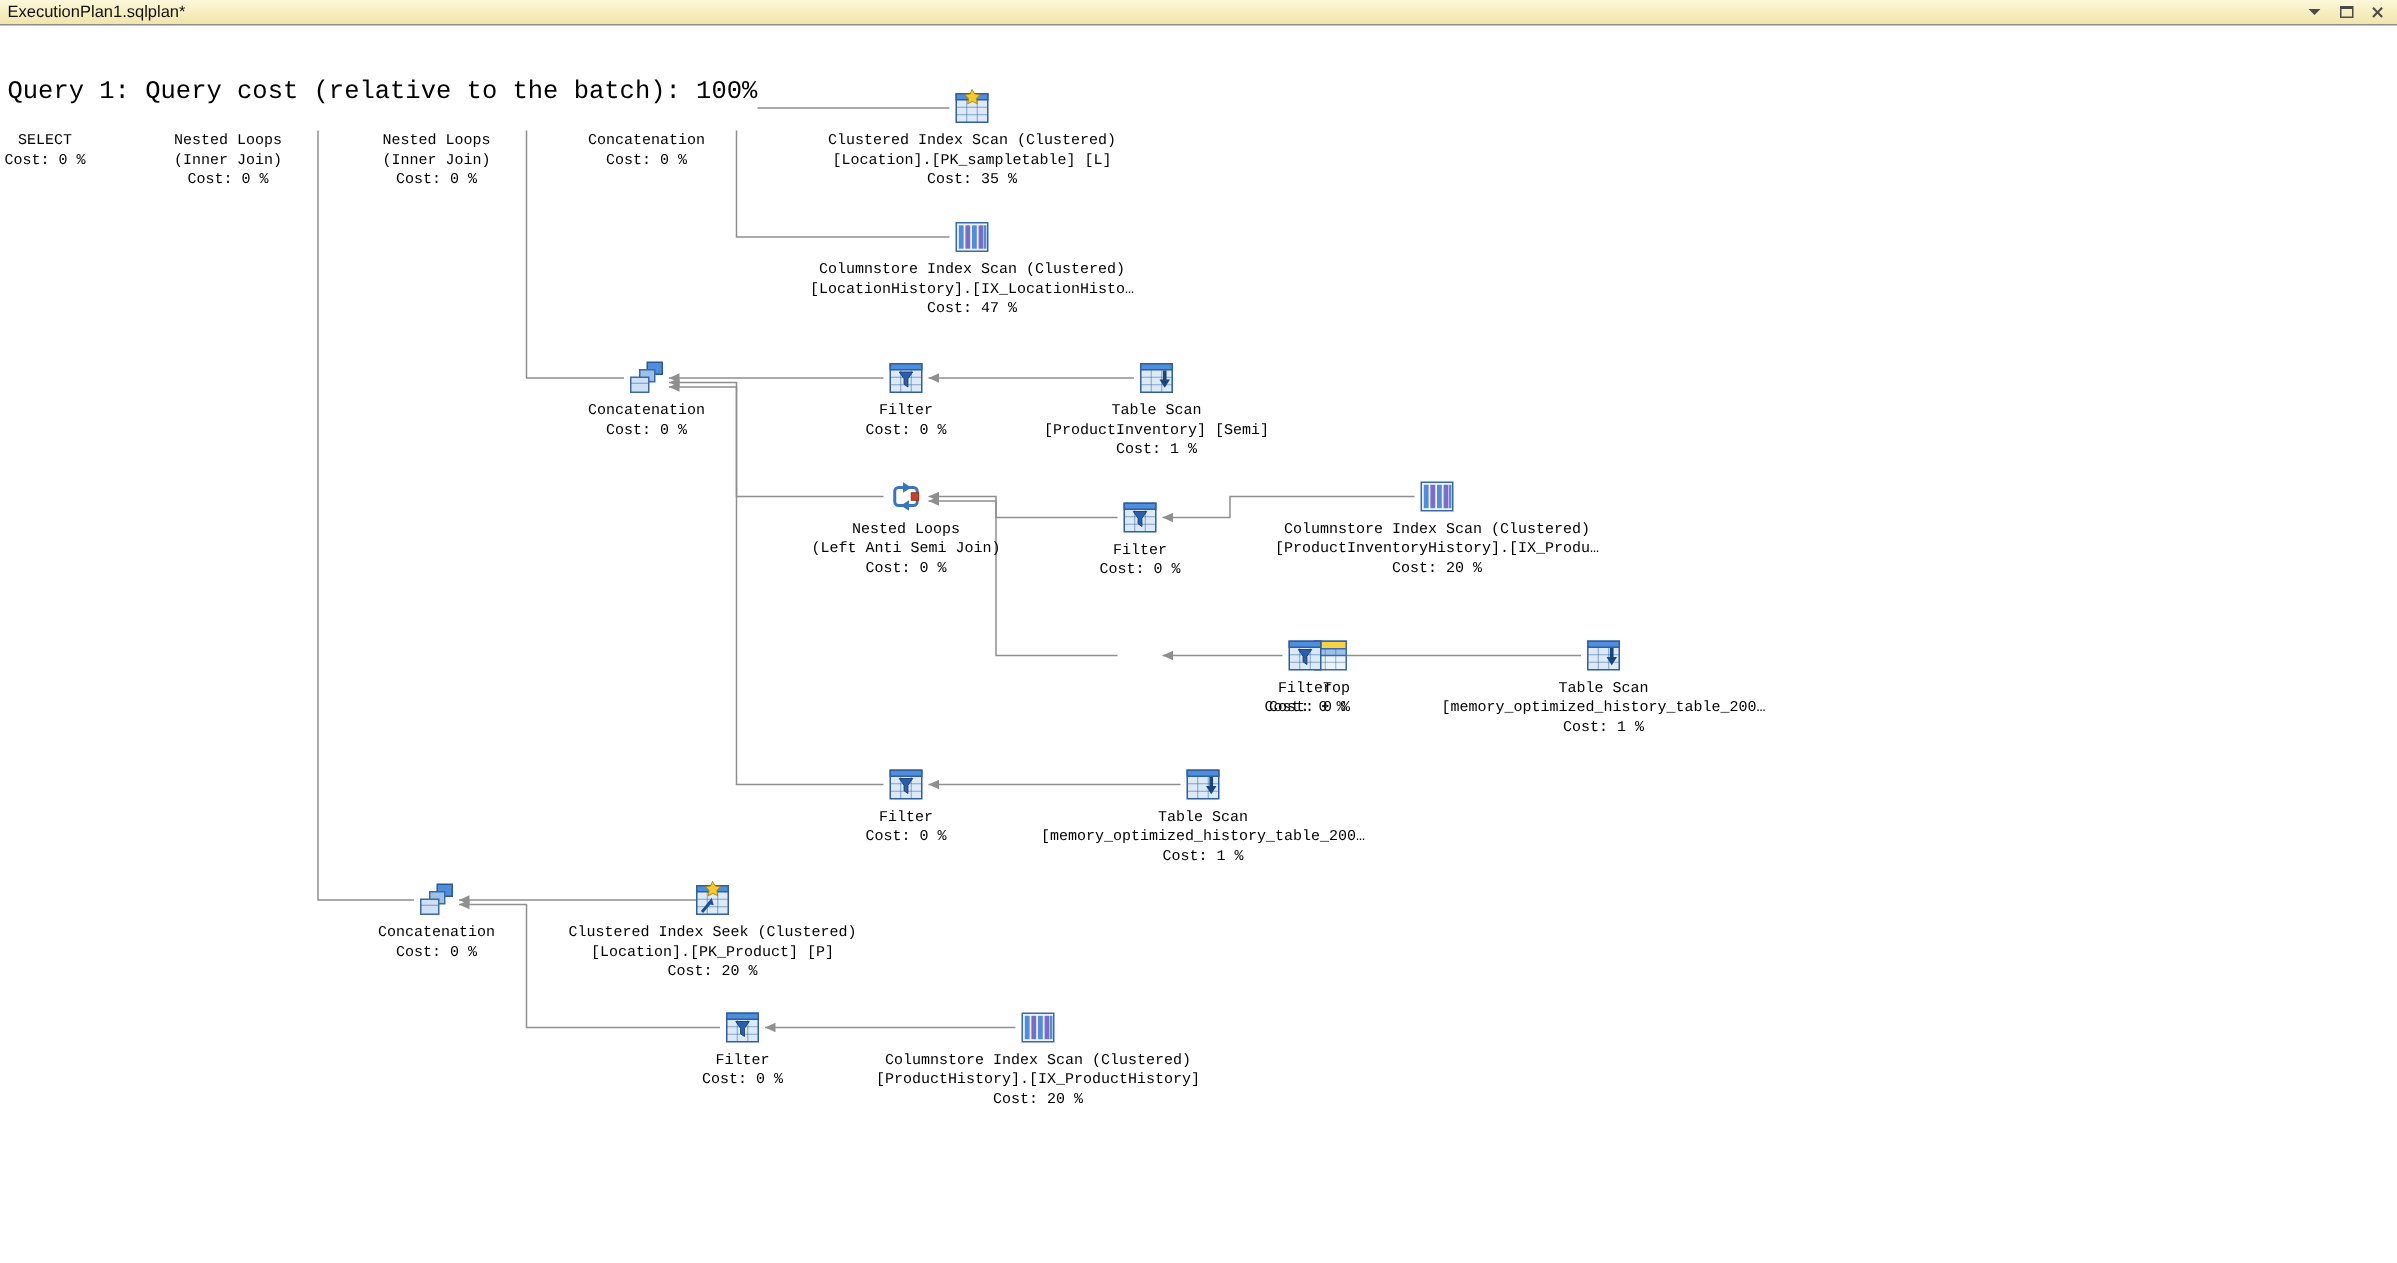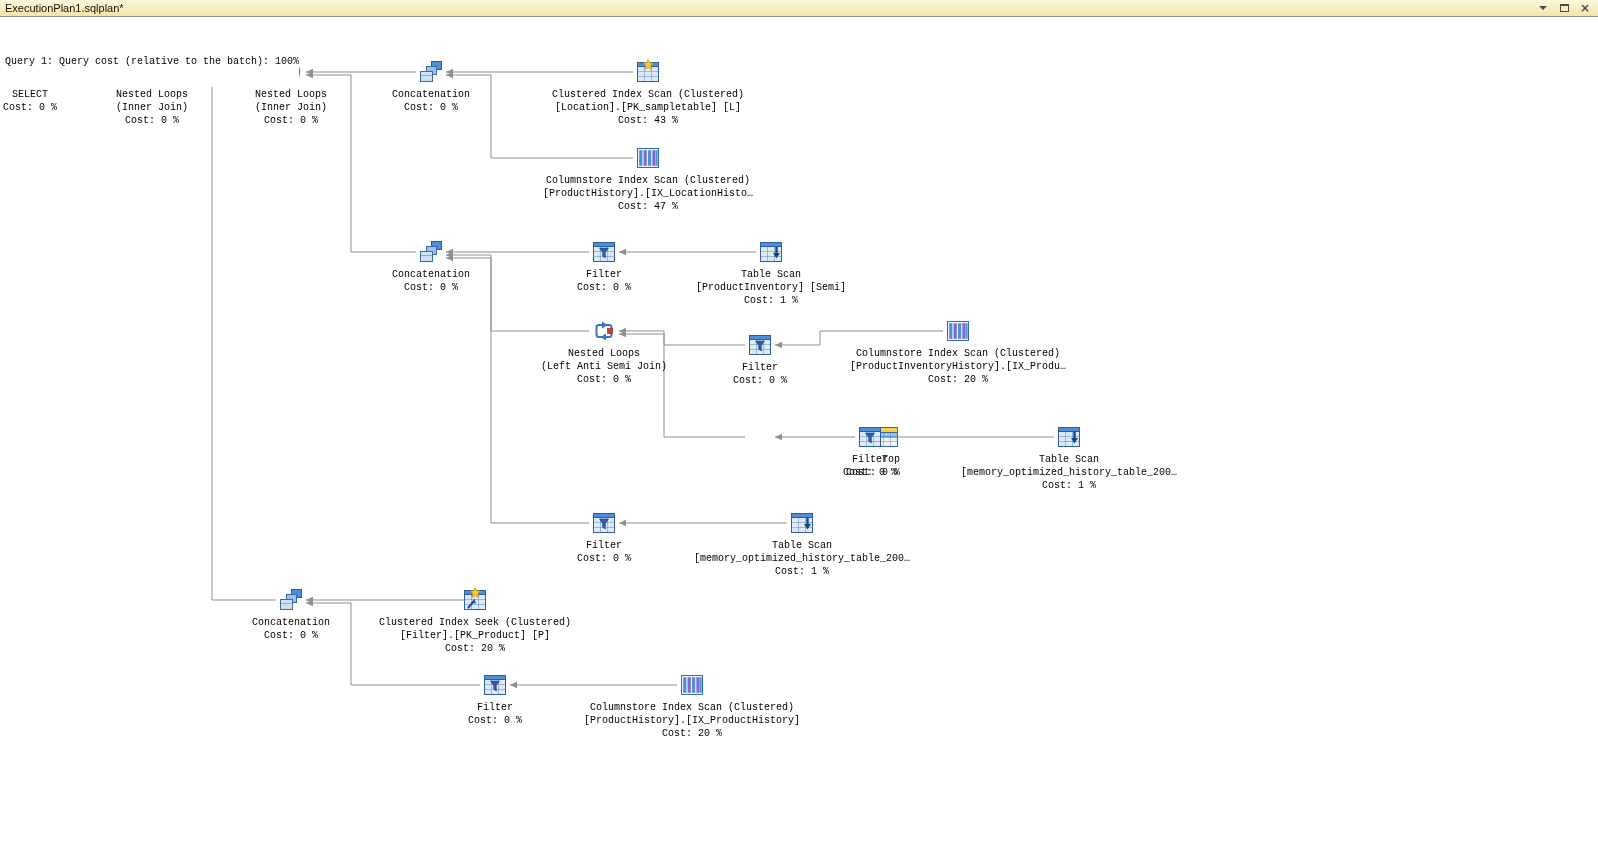--- a/index.html
+++ b/index.html
@@ -17,21 +17,21 @@
   }
   .tab-title { font-size:11px; color:#111; padding-left:5px; }
   .tab-controls { margin-left:auto; display:flex; align-items:center; gap:9px; padding-right:7px; }
   .ctrl { display:inline-flex; align-items:center; justify-content:center; width:12px; height:12px; cursor:default; }
   .chev { width:0; height:0; border:4px solid transparent; border-top-color:#4a4a4a; margin-top:4px; }
   .floatbox { width:9px; height:8px; border:1px solid #4a4a4a; border-top-width:2px; background:transparent; }
   .closex { font-size:12px; line-height:12px; color:#4a4a4a; font-weight:bold; font-family:"DejaVu Sans",sans-serif; }
   
   .plan-header {
     position:absolute; top:19px; left:5px; z-index:5;
-    font-family:"Liberation Mono", monospace; font-size:10px;
+    font-family:"Liberation Mono", monospace; font-size:17px;
     color:#000; line-height:17px; white-space:pre; background:#fff;
   }
   
   #plan-area { position:absolute; inset:0; z-index:1; }
   #edges { position:absolute; top:0; left:0; }
   .plan-node {
     position:absolute; width:280px;
     display:flex; flex-direction:column; align-items:center;
     font-family:"Liberation Mono", monospace; font-size:10px;
     line-height:13px; color:#000; text-align:center;
@@ -194,33 +194,33 @@
           <rect x="2.5" y="3.5" width="21" height="19" fill="#dce9f7" stroke="#2f5f9e"></rect>
           <rect x="2.5" y="3.5" width="21" height="4" fill="#4f8edc" stroke="#2f5f9e"></rect>
           <line x1="9.5" y1="7.5" x2="9.5" y2="22.5" stroke="#2f5f9e" stroke-width="0.7" opacity="0.5"></line>
           <line x1="16.5" y1="7.5" x2="16.5" y2="22.5" stroke="#2f5f9e" stroke-width="0.7" opacity="0.5"></line>
           <line x1="2.5" y1="12.5" x2="23.5" y2="12.5" stroke="#2f5f9e" stroke-width="0.7" opacity="0.5"></line>
           <line x1="2.5" y1="17.5" x2="23.5" y2="17.5" stroke="#2f5f9e" stroke-width="0.7" opacity="0.5"></line>
           <path d="M13 0.6 l1.8 3 3.5 0.5 -2.4 2.5 0.6 3.6 -3.2 -1.6 -3.2 1.6 0.6 -3.6 -2.4 -2.5 3.5 -0.5 z" fill="#f7c92c" stroke="#a88400" stroke-width="0.6"></path>
         </svg></div>
       <div class="node-label">Clustered Index Scan (Clustered)</div>
       <div class="node-label">[Location].[PK_sampletable] [L]</div>
-      <div class="node-cost">Cost: 43 %</div>
+      <div class="node-cost">Cost: 35 %</div>
     </div>
     <div class="plan-node" style="left: 508px; top: 145px;">
       <div class="node-icon"><svg width="26" height="26" viewBox="0 0 26 26" xmlns="http://www.w3.org/2000/svg">
           <rect x="2.5" y="3.5" width="21" height="19" fill="#eef3fa" stroke="#3a6aa5"></rect>
           <rect x="4.2" y="5.2" width="3.2" height="15.6" fill="#4f8edc"></rect>
           <rect x="8.6" y="5.2" width="3.2" height="15.6" fill="#7e6bc9"></rect>
           <rect x="13" y="5.2" width="3.2" height="15.6" fill="#4f8edc"></rect>
           <rect x="17.4" y="5.2" width="3.2" height="15.6" fill="#7e6bc9"></rect>
           <rect x="21" y="5.2" width="1.6" height="15.6" fill="#4f8edc"></rect>
         </svg></div>
       <div class="node-label">Columnstore Index Scan (Clustered)</div>
-      <div class="node-label">[ProductHistory].[IX_LocationHisto…</div>
+      <div class="node-label">[LocationHistory].[IX_LocationHisto…</div>
       <div class="node-cost">Cost: 47 %</div>
     </div>
     <div class="plan-node" style="left: 291px; top: 239px;">
       <div class="node-icon"><svg width="26" height="26" viewBox="0 0 26 26" xmlns="http://www.w3.org/2000/svg">
           <rect x="13.5" y="2.5" width="10" height="8" fill="#4f8edc" stroke="#2a5a95"></rect>
           <rect x="8.5" y="7.5" width="10" height="8" fill="#9cc0e8" stroke="#3a6aa5"></rect>
           <rect x="2.5" y="12.5" width="12" height="10" fill="#cfe0f4" stroke="#3a6aa5"></rect>
           <line x1="2.5" y1="16.5" x2="14.5" y2="16.5" stroke="#3a6aa5" stroke-width="0.7" opacity="0.6"></line>
         </svg></div>
       <div class="node-label">Concatenation</div>
@@ -375,21 +375,21 @@
           <rect x="2.5" y="3.5" width="21" height="4" fill="#4f8edc" stroke="#2f5f9e"></rect>
           <line x1="9.5" y1="7.5" x2="9.5" y2="22.5" stroke="#2f5f9e" stroke-width="0.7" opacity="0.5"></line>
           <line x1="16.5" y1="7.5" x2="16.5" y2="22.5" stroke="#2f5f9e" stroke-width="0.7" opacity="0.5"></line>
           <line x1="2.5" y1="12.5" x2="23.5" y2="12.5" stroke="#2f5f9e" stroke-width="0.7" opacity="0.5"></line>
           <line x1="2.5" y1="17.5" x2="23.5" y2="17.5" stroke="#2f5f9e" stroke-width="0.7" opacity="0.5"></line>
           <path d="M13 0.6 l1.8 3 3.5 0.5 -2.4 2.5 0.6 3.6 -3.2 -1.6 -3.2 1.6 0.6 -3.6 -2.4 -2.5 3.5 -0.5 z" fill="#f7c92c" stroke="#a88400" stroke-width="0.6"></path>
           <line x1="6" y1="21" x2="11.5" y2="14.5" stroke="#1d4e9e" stroke-width="2"></line>
           <polygon points="12.5,11.5 13.8,16.5 9.5,15.5" fill="#1d4e9e"></polygon>
         </svg></div>
       <div class="node-label">Clustered Index Seek (Clustered)</div>
-      <div class="node-label">[Filter].[PK_Product] [P]</div>
+      <div class="node-label">[Location].[PK_Product] [P]</div>
       <div class="node-cost">Cost: 20 %</div>
     </div>
     <div class="plan-node" style="left: 355px; top: 672px;">
       <div class="node-icon"><svg width="26" height="26" viewBox="0 0 26 26" xmlns="http://www.w3.org/2000/svg">
           <rect x="2.5" y="3.5" width="21" height="19" fill="#dce9f7" stroke="#2f5f9e"></rect>
           <rect x="2.5" y="3.5" width="21" height="4" fill="#4f8edc" stroke="#2f5f9e"></rect>
           <line x1="9.5" y1="7.5" x2="9.5" y2="22.5" stroke="#2f5f9e" stroke-width="0.7" opacity="0.5"></line>
           <line x1="16.5" y1="7.5" x2="16.5" y2="22.5" stroke="#2f5f9e" stroke-width="0.7" opacity="0.5"></line>
           <line x1="2.5" y1="12.5" x2="23.5" y2="12.5" stroke="#2f5f9e" stroke-width="0.7" opacity="0.5"></line>
           <line x1="2.5" y1="17.5" x2="23.5" y2="17.5" stroke="#2f5f9e" stroke-width="0.7" opacity="0.5"></line>

